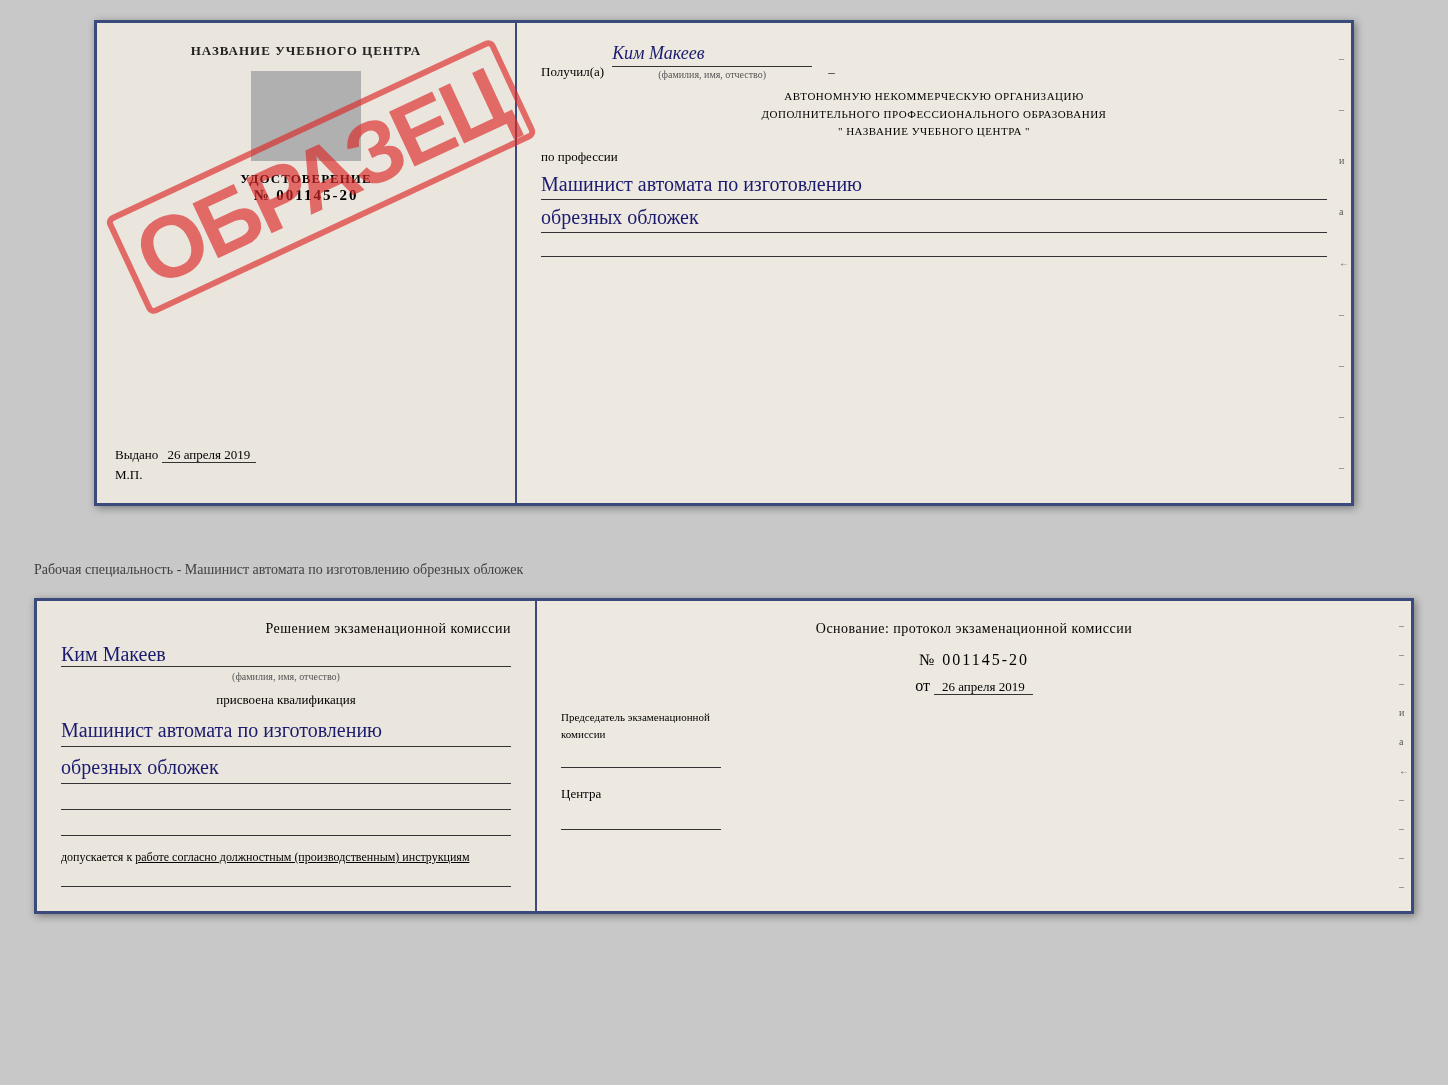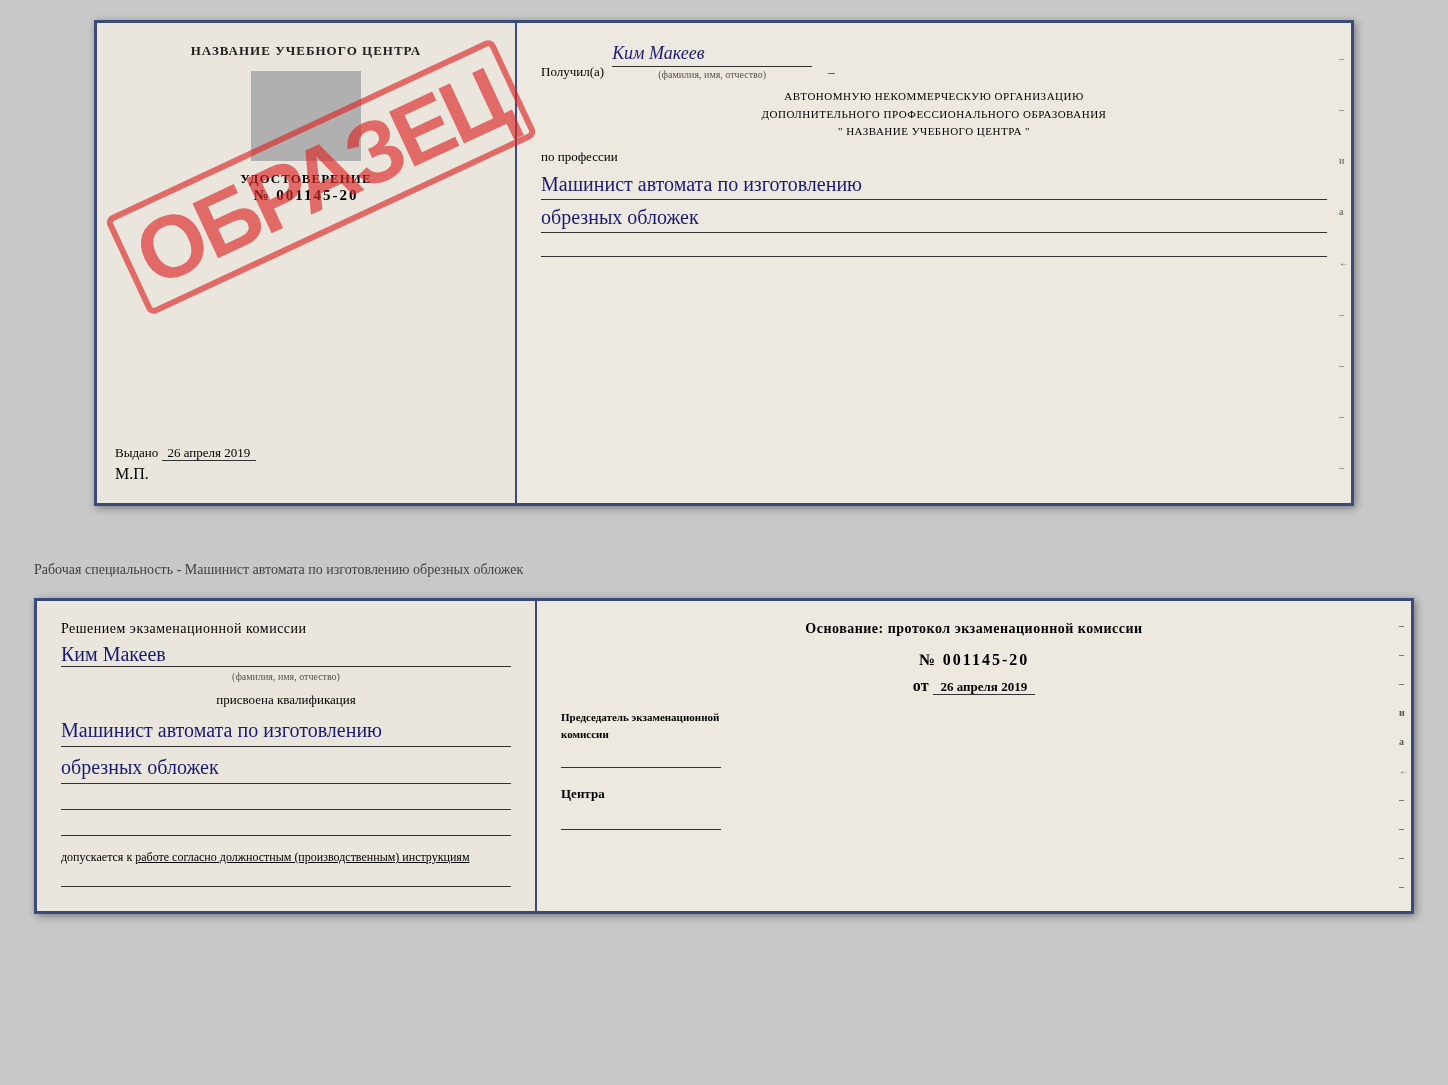--- a/index.html
+++ b/index.html
@@ -102,21 +102,21 @@
       border-radius: 8px;
     }
 
     .vydano-line {
       font-size: 13px;
       margin-top: 8px;
       text-align: left;
     }
 
     .mp-line {
-      font-size: 16px;
+      font-size: 13px;
       margin-top: 4px;
     }
 
     .poluchil-name {
       font-style: italic;
       font-family: 'Segoe Script', 'Brush Script MT', cursive;
       font-size: 18px;
       color: #1a1a6e;
       border-bottom: 1px solid #333;
       min-width: 200px;
@@ -198,27 +198,26 @@
       border-right: 2px solid #3a4a7a;
       padding: 20px 24px;
       background: #eae6dd;
     }
 
     .bottom-right {
       flex: 1;
       padding: 20px 24px;
       background: #ede9e0;
       position: relative;
-      font-weight: bold;
     }
 
     .reshenie-text {
       font-size: 14px;
       letter-spacing: 0.5px;
-      text-align: left;
+      text-align: right;
       margin-bottom: 6px;
     }
 
     .komissia-name {
       font-family: 'Segoe Script', 'Brush Script MT', cursive;
       font-size: 20px;
       color: #1a1a6e;
       display: block;
       border-bottom: 1px solid #333;
       text-align: left;

